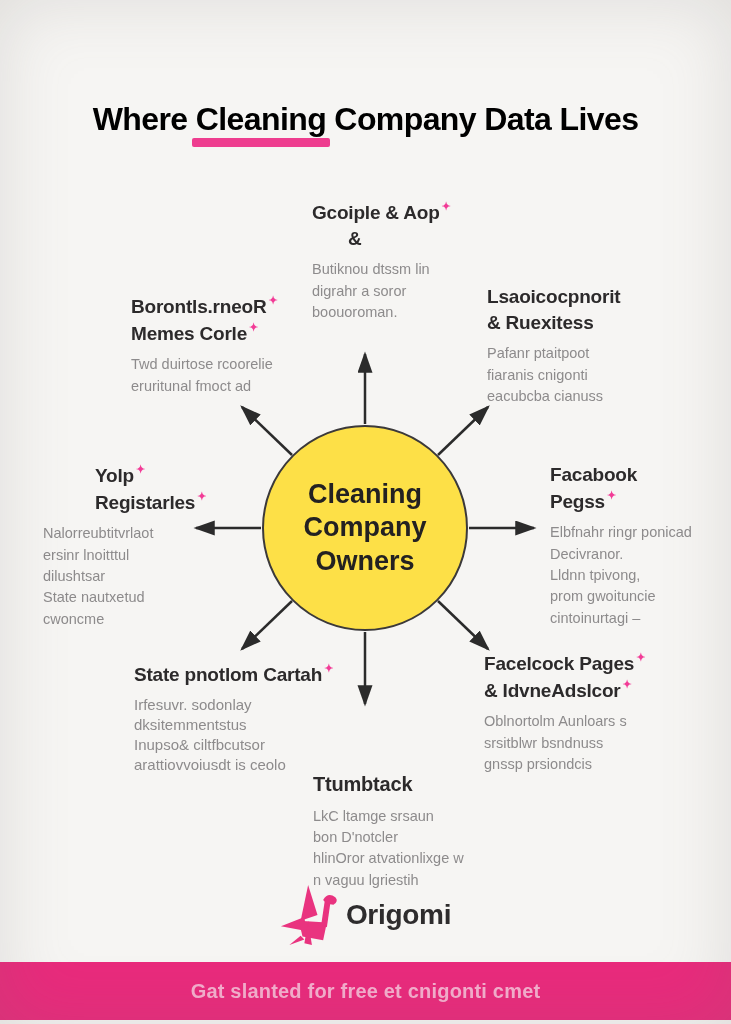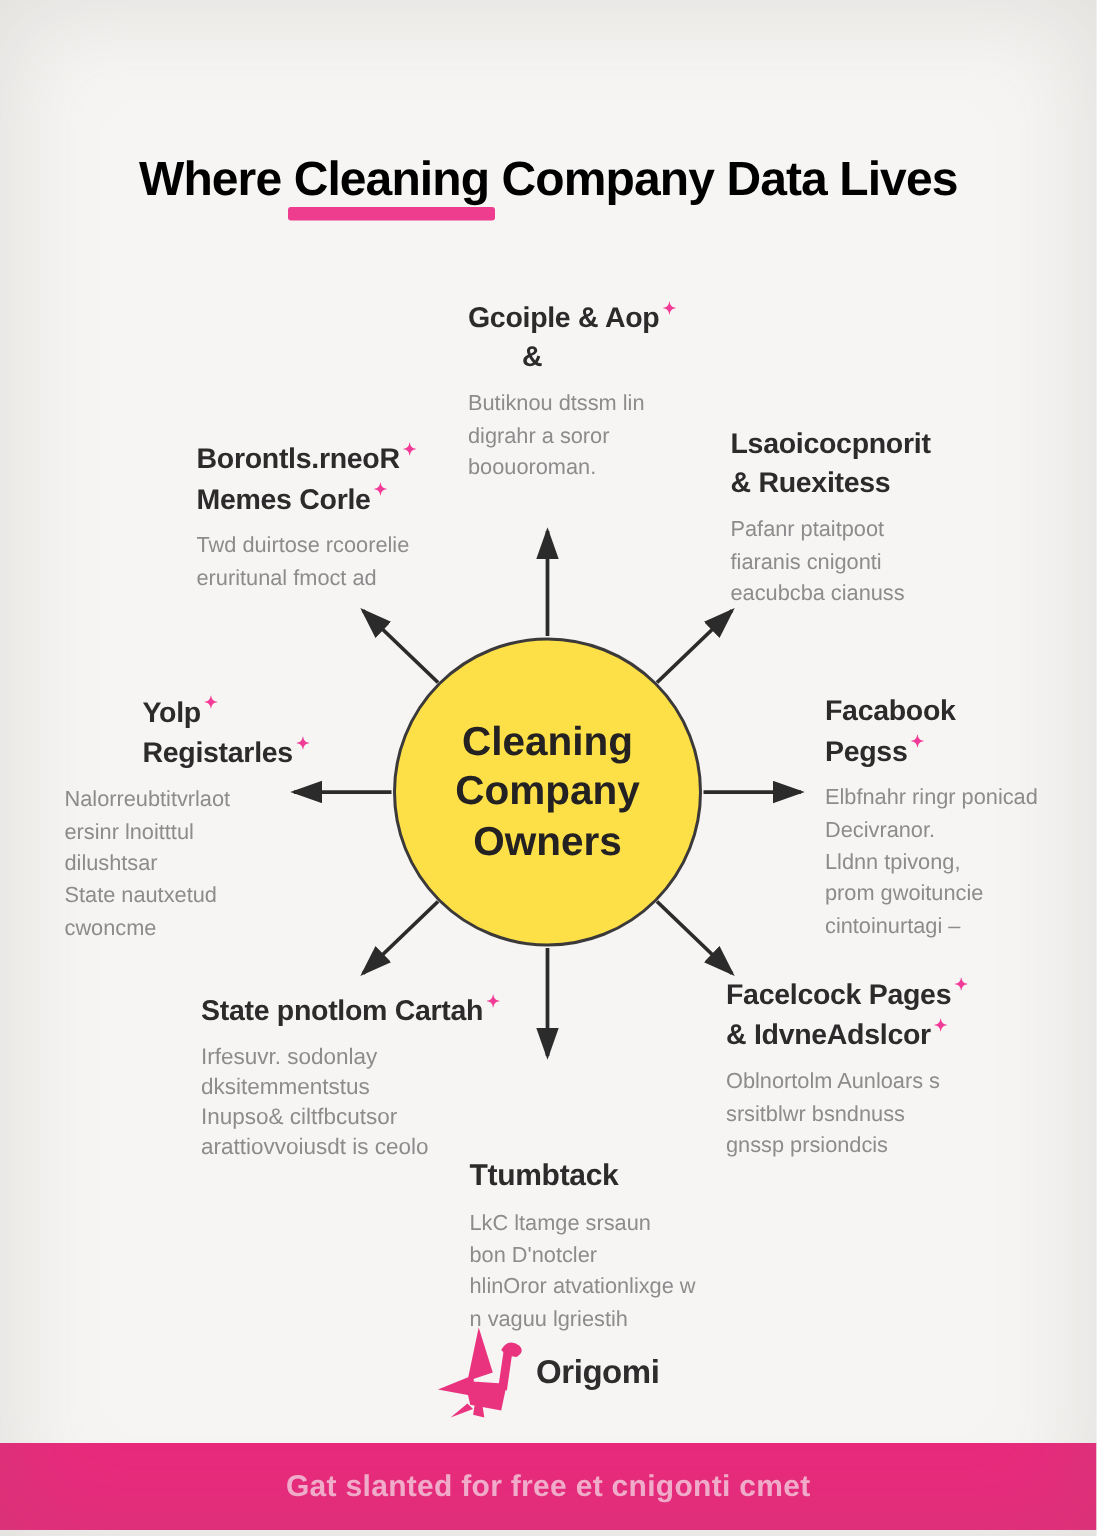--- a/index.html
+++ b/index.html
@@ -45,21 +45,21 @@
   .node-w h3 { padding-left:52px; }
   .node-e   { left:550px; top:462px; width:178px; }
   .node-sw  { left:122px; top:661px; width:250px;margin-left:12px; }
   .node-sw .body { font-size:15px; line-height:1.32; }
   .node-s   { left:313px; top:733px; width:195px; }
   .node-s h3 { font-size:20px;margin-top:38px; }
   .node-se  { left:484px; top:650px; width:235px; }
   
   .logo { position:absolute; left:0; top:882px; width:731px; display:flex; justify-content:center; align-items:center; }
   .logo .crane { width:60px; height:66px; margin-right:6px; }
-  .logo .word { font-size:22px; font-weight:700; color:#2e2c2d; letter-spacing:-0.3px; }
+  .logo .word { font-size:28px; font-weight:700; color:#2e2c2d; letter-spacing:-0.3px; }
   
   .footer {
     position:absolute; left:0; top:962px; width:731px; height:58px;
     background:#e92a7c; display:flex; align-items:center; justify-content:center;
   }
   .footer span { color:#f4aecd; font-size:20px; font-weight:700; letter-spacing:0.2px; }
 </style>
 </head>
 <body>
 

